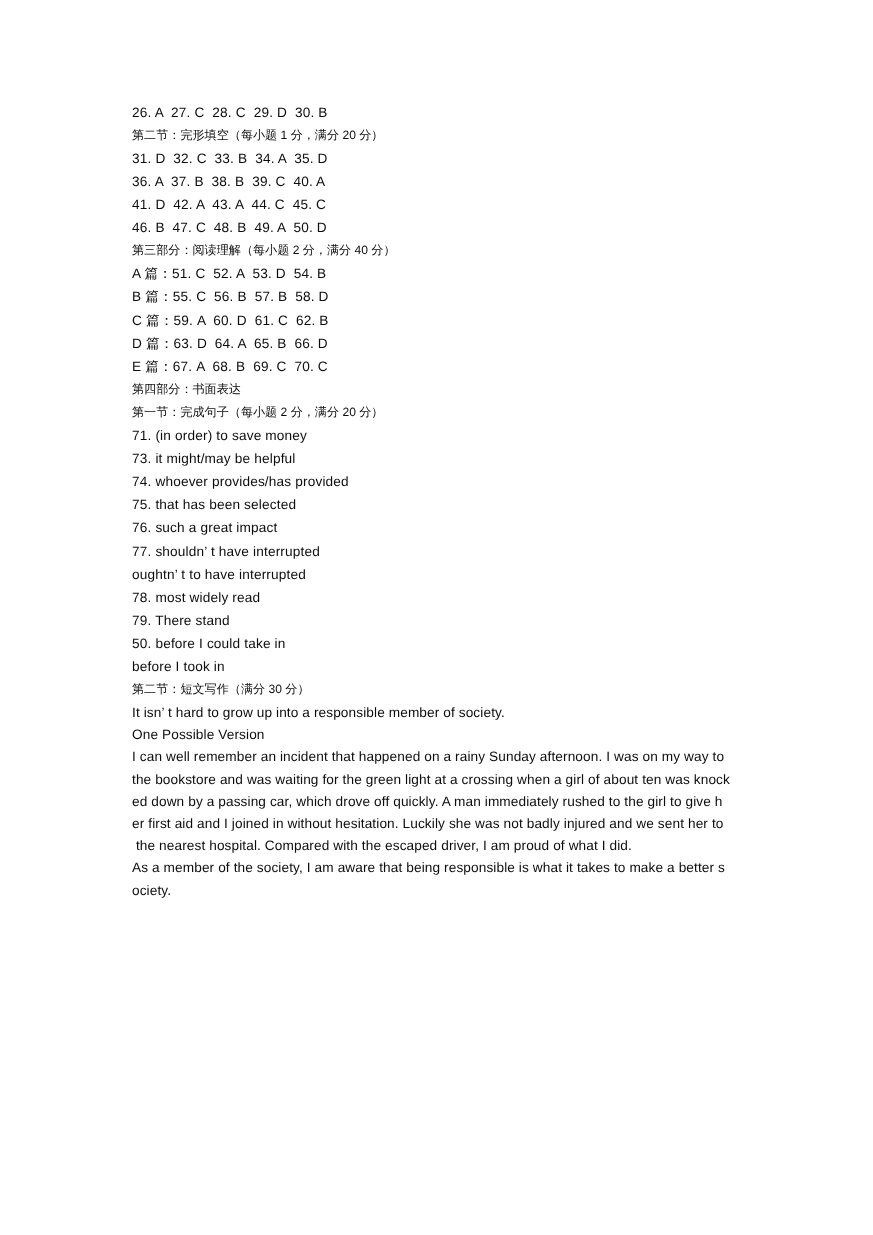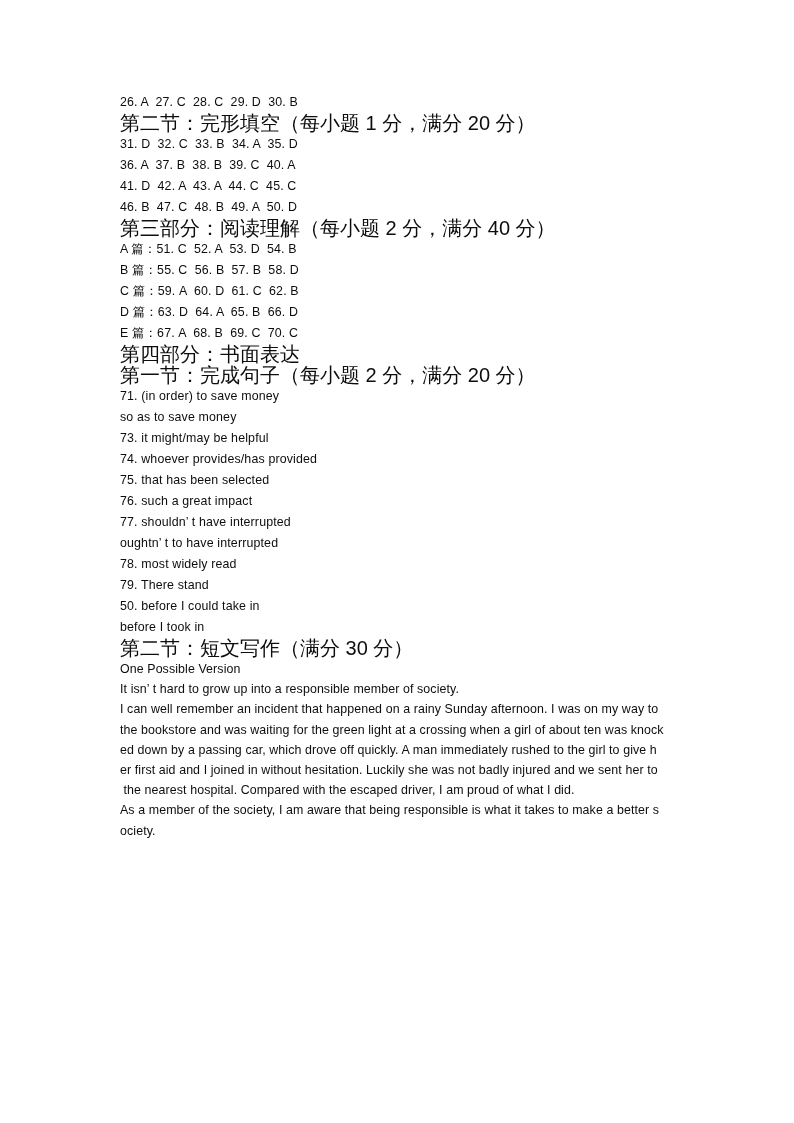--- a/index.html
+++ b/index.html
@@ -31,21 +31,21 @@
   }
   
   .line {
     font-size: 12.4px;
     line-height: 21px;
     white-space: pre;
     letter-spacing: 0.15px;
   }
   
   .cn-head {
-    font-size: 20px;
+    font-size: 11px;
     line-height: 21px;
     white-space: pre;
     letter-spacing: 0px;
   }
   
   .essay-line {
     font-size: 12.4px;
     line-height: 20.2px;
     white-space: pre;
     letter-spacing: 0.1px;
@@ -80,37 +80,36 @@
       <div class="line">C 篇：59. A  60. D  61. C  62. B</div>
       <div class="line">D 篇：63. D  64. A  65. B  66. D</div>
       <div class="line">E 篇：67. A  68. B  69. C  70. C</div>
     </div>
 
     <div class="block">
       <div class="cn-head">第四部分：书面表达</div>
       <div class="cn-head">第一节：完成句子（每小题 2 分，满分 20 分）</div>
 
       <div class="line">71. (in order) to save money</div>
-      <div class="line">so as to save money</div>
       <div class="line">73. it might/may be helpful</div>
       <div class="line">74. whoever provides/has provided</div>
       <div class="line">75. that has been selected</div>
       <div class="line">76. such a great impact</div>
       <div class="line">77. shouldn’ t have interrupted</div>
       <div class="line">oughtn’ t to have interrupted</div>
       <div class="line">78. most widely read</div>
       <div class="line">79. There stand</div>
       <div class="line">50. before I could take in</div>
       <div class="line">before I took in</div>
     </div>
 
     <div class="block">
       <div class="cn-head">第二节：短文写作（满分 30 分）</div>
+      <div class="essay-line">It isn’ t hard to grow up into a responsible member of society.</div>
       <div class="essay-line">One Possible Version</div>
-      <div class="essay-line">It isn’ t hard to grow up into a responsible member of society.</div>
       <div class="essay-line">I can well remember an incident that happened on a rainy Sunday afternoon. I was on my way to</div>
       <div class="essay-line">the bookstore and was waiting for the green light at a crossing when a girl of about ten was knock</div>
       <div class="essay-line">ed down by a passing car, which drove off quickly. A man immediately rushed to the girl to give h</div>
       <div class="essay-line">er first aid and I joined in without hesitation. Luckily she was not badly injured and we sent her to</div>
       <div class="essay-line"> the nearest hospital. Compared with the escaped driver, I am proud of what I did.</div>
       <div class="essay-line">As a member of the society, I am aware that being responsible is what it takes to make a better s</div>
       <div class="essay-line">ociety.</div>
     </div>
 
   </div>

